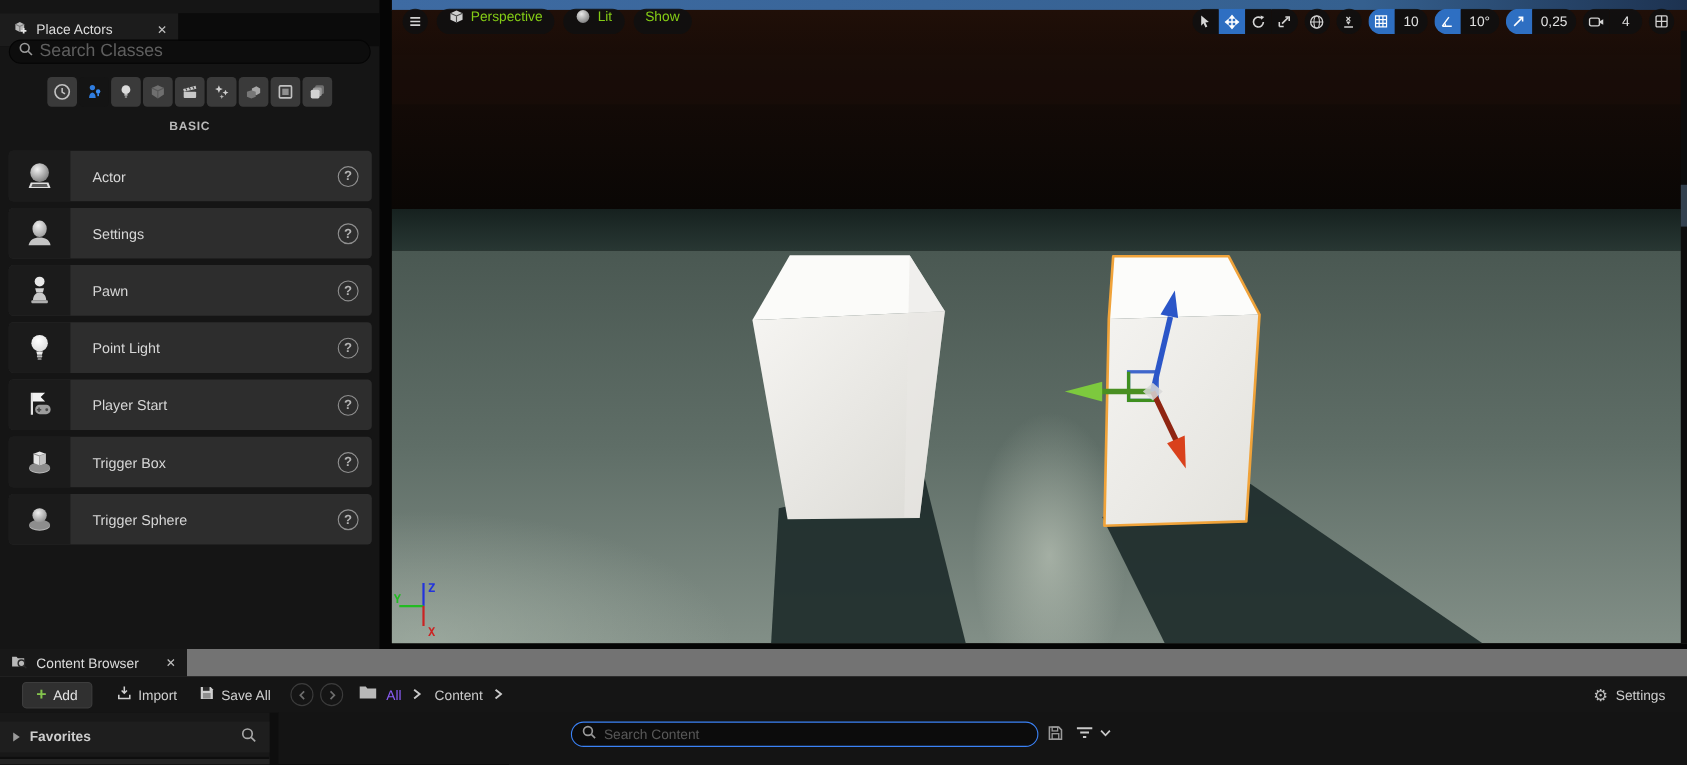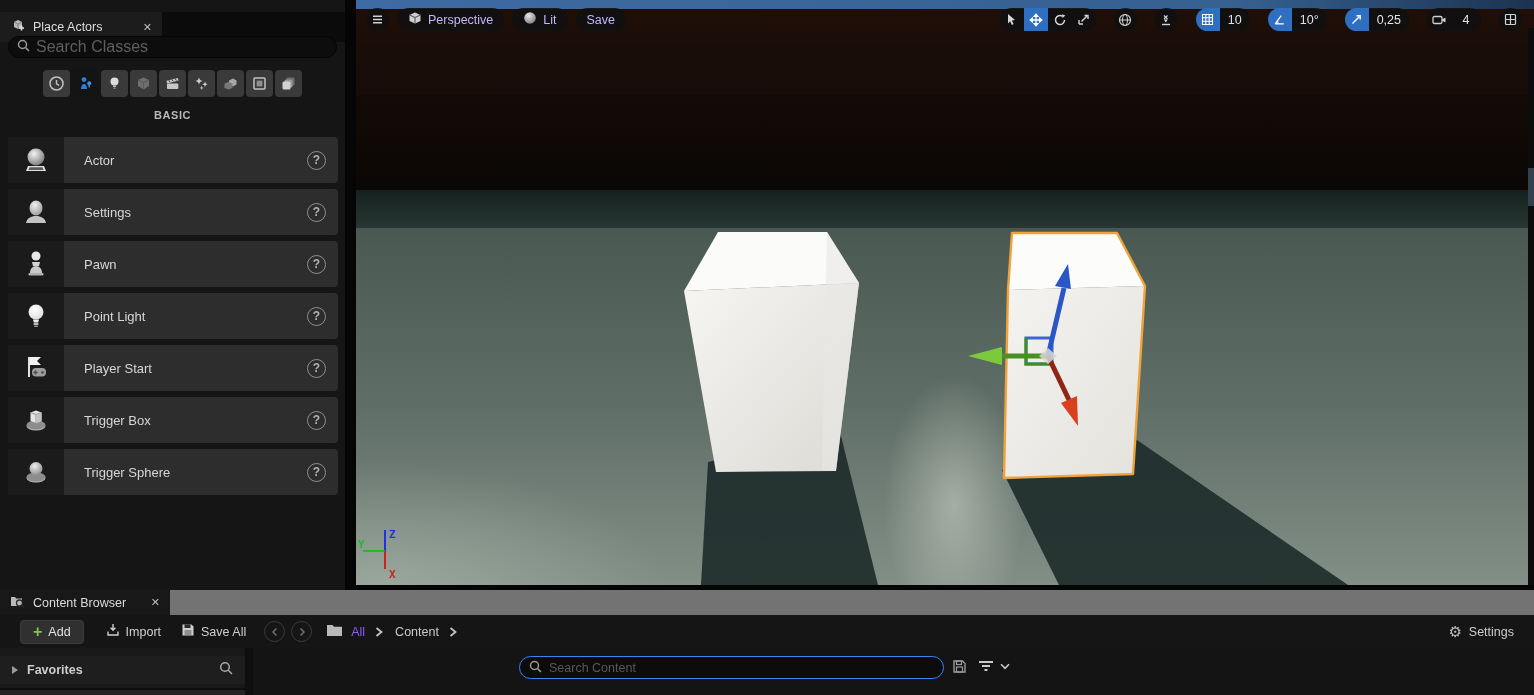--- a/index.html
+++ b/index.html
@@ -27,23 +27,23 @@
   .pa-row { height:46px; background:#2d2d2d; border-radius:4px; display:flex; align-items:center; overflow:hidden; }
   .pa-ic { width:56px; height:46px; background:#1b1b1b; display:flex; align-items:center; justify-content:center; flex:0 0 56px; }
   .pa-label { color:#d6d6d6; font-size:13px; padding-left:20px; flex:1; }
   .pa-help { width:19px; height:19px; border:1.5px solid #8f8f8f; border-radius:50%; color:#b3b3b3;
     font-size:12px; font-weight:bold; display:flex; align-items:center; justify-content:center; margin-right:12px; }
 
   
   .viewport { position:absolute; left:356px; top:0; width:1178px; height:585px; overflow:hidden; background:#0b0806; }
   .vp-scene { position:absolute; left:0; top:0; }
   .vp-toolbar-left { position:absolute; left:10px; top:8px; display:flex; gap:8px; align-items:center; z-index:5; }
-  .vp-toolbar-right { position:absolute; right:12px; top:8px; display:flex; gap:18px; align-items:center; z-index:5; }
-  .pill { display:inline-flex; align-items:center; gap:6px; height:23px; padding:0 11px;
-    background:rgba(16,16,16,.88); border-radius:12px; color:#c4b5fd; font-size:12.5px; }
+  .vp-toolbar-right { position:absolute; right:12px; top:8px; display:flex; gap:6px; align-items:center; z-index:5; }
+  .pill { display:inline-flex; align-items:flex-start; gap:6px; height:23px; padding:0 11px;
+    background:rgba(16,16,16,.88); border-radius:12px; color:#84cc16; font-size:12.5px; }
   .circle-btn { width:23px; height:23px; border-radius:50%; background:rgba(16,16,16,.88);
     display:flex; align-items:center; justify-content:center; }
   .seg-group { display:flex; border-radius:12px; overflow:hidden; }
   .seg { width:24px; height:23px; background:rgba(16,16,16,.88); display:flex; align-items:center;
     justify-content:center; }
   .seg.blue { background:#2e6fc2; }
   .seg.value { width:auto; min-width:30px; padding:0 8px; color:#e2e2e2; font-size:12.5px; }
   .vp-edge { position:absolute; right:0; top:28px; width:6px; height:557px; background:#0c0c0c; z-index:4; }
   .vp-edge-thumb { position:absolute; left:0; top:140px; width:6px; height:38px; background:#33414f; }
 
@@ -392,21 +392,21 @@
                   <stop offset="0" stop-color="#e8e8e8"></stop>
                   <stop offset="1" stop-color="#707070"></stop>
                 </radialGradient>
               </defs>
               <circle cx="7" cy="7" r="5.8" fill="url(#g-lit)"></circle>
             </svg>
         </span>
         <span>Lit</span>
       </div>
       <div class="pill">
-        <span>Save</span>
+        <span>Show</span>
       </div>
     </div>
 
     <div class="vp-toolbar-right">
       <div class="seg-group">
         <div class="seg">
           <svg width="13" height="13" viewBox="0 0 13 13">
               <path d="M3 1l7 6-3.2.4 1.8 3.6-1.7.9-1.8-3.7L3 10.5z" fill="#d6d6d6"></path>
             </svg>
         </div>

